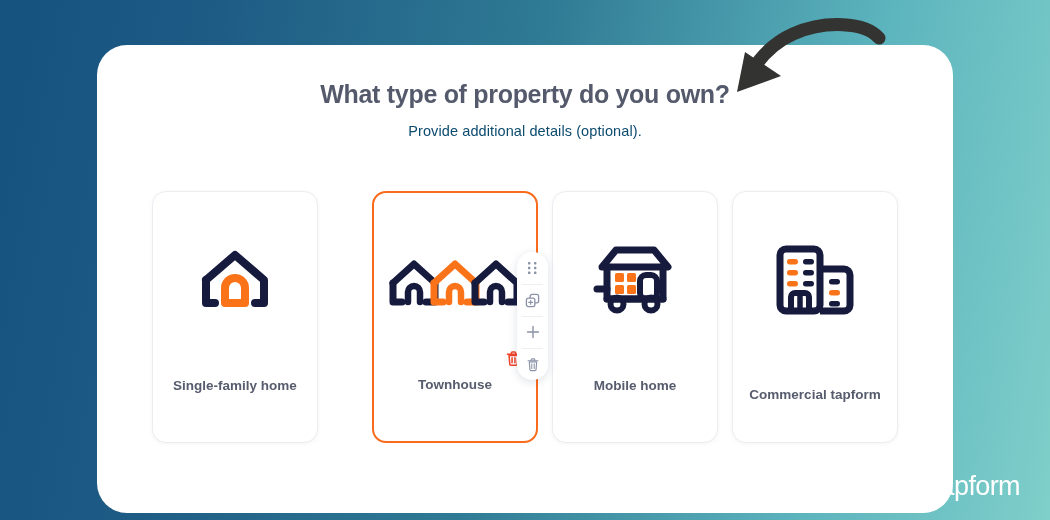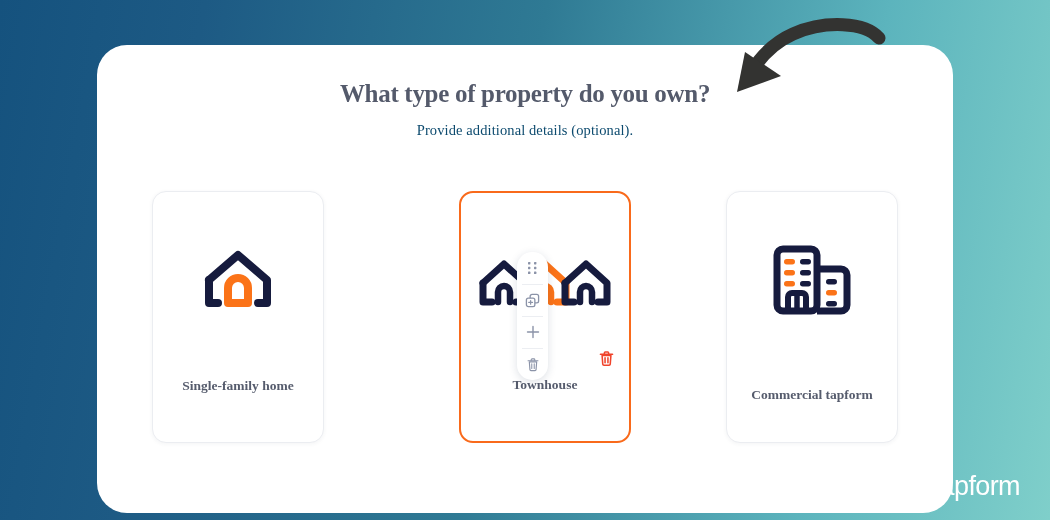--- a/index.html
+++ b/index.html
@@ -17,21 +17,20 @@
   
   #panel {
     position: absolute;
     left: 97px;
     top: 45px;
     width: 856px;
     height: 468px;
     background: #ffffff;
     border-radius: 30px;
     z-index: 2;
-    font-family: Liberation Serif, serif;
   }
 
   
   #header { padding-top: 35px; text-align: center; }
   #title {
     font-size: 25px;
     font-weight: bold;
     color: #545a6b;
     letter-spacing: -0.3px;
   }
@@ -207,20 +206,44 @@
       </div>
       <div class="card-label">Townhouse</div>
       <svg id="card-delete" viewBox="0 0 20 20">
         <path d="M3 5 H17" stroke="#f0432b" stroke-width="2" stroke-linecap="round"></path>
         <path d="M7.5 5 V3.4 a1 1 0 0 1 1-1 h3 a1 1 0 0 1 1 1 V5" stroke="#f0432b" stroke-width="1.8" fill="none"></path>
         <path d="M4.8 6.5 H15.2 L14.4 16.6 a1.4 1.4 0 0 1 -1.4 1.3 H7 a1.4 1.4 0 0 1 -1.4 -1.3 Z" stroke="#f0432b" stroke-width="1.8" fill="none" stroke-linejoin="round"></path>
         <path d="M8.3 9 V15 M11.7 9 V15" stroke="#f0432b" stroke-width="1.8" stroke-linecap="round"></path>
       </svg>
     </div>
 
+    <div class="card one-line">
+      <div class="card-icon">
+        <svg width="94" height="80" viewBox="0 0 94 80">
+
+          <path d="M14 26 L28 9 L66 9 L80 26 Z" stroke="#161b3e" stroke-width="7" fill="none" stroke-linejoin="round" stroke-linecap="round"></path>
+
+          <path d="M19 26 L19 58 L75 58 L75 26" stroke="#161b3e" stroke-width="7" fill="none" stroke-linejoin="round" stroke-linecap="round"></path>
+          <path d="M19 58 H75" stroke="#161b3e" stroke-width="7" stroke-linecap="round"></path>
+
+          <path d="M19 48 L9 48" stroke="#161b3e" stroke-width="7" stroke-linecap="round"></path>
+
+          <circle cx="29" cy="63" r="6.5" stroke="#161b3e" stroke-width="6" fill="none"></circle>
+          <circle cx="63" cy="63" r="6.5" stroke="#161b3e" stroke-width="6" fill="none"></circle>
+
+          <rect x="52" y="34" width="17" height="24" rx="6" stroke="#161b3e" stroke-width="6" fill="none"></rect>
+
+          <rect x="27" y="32" width="9" height="9" rx="1.5" fill="#fb7318"></rect>
+          <rect x="39" y="32" width="9" height="9" rx="1.5" fill="#fb7318"></rect>
+          <rect x="27" y="44" width="9" height="9" rx="1.5" fill="#fb7318"></rect>
+          <rect x="39" y="44" width="9" height="9" rx="1.5" fill="#fb7318"></rect>
+        </svg>
+      </div>
+      <div class="card-label">Mobile home</div>
+    </div>
 
     <div class="card">
       <div class="card-icon">
         <svg width="82" height="80" viewBox="0 0 82 80">
 
           <rect x="6" y="8" width="40" height="62" rx="6" stroke="#161b3e" stroke-width="7" fill="none"></rect>
 
           <path d="M46 28 H70 a6 6 0 0 1 6 6 V64 a6 6 0 0 1 -6 6 H46" stroke="#161b3e" stroke-width="7" fill="none" stroke-linejoin="round"></path>
 
           <path d="M17 70 V56 a4 4 0 0 1 4 -4 H31 a4 4 0 0 1 4 4 V70" stroke="#161b3e" stroke-width="6" fill="none" stroke-linejoin="round"></path>

